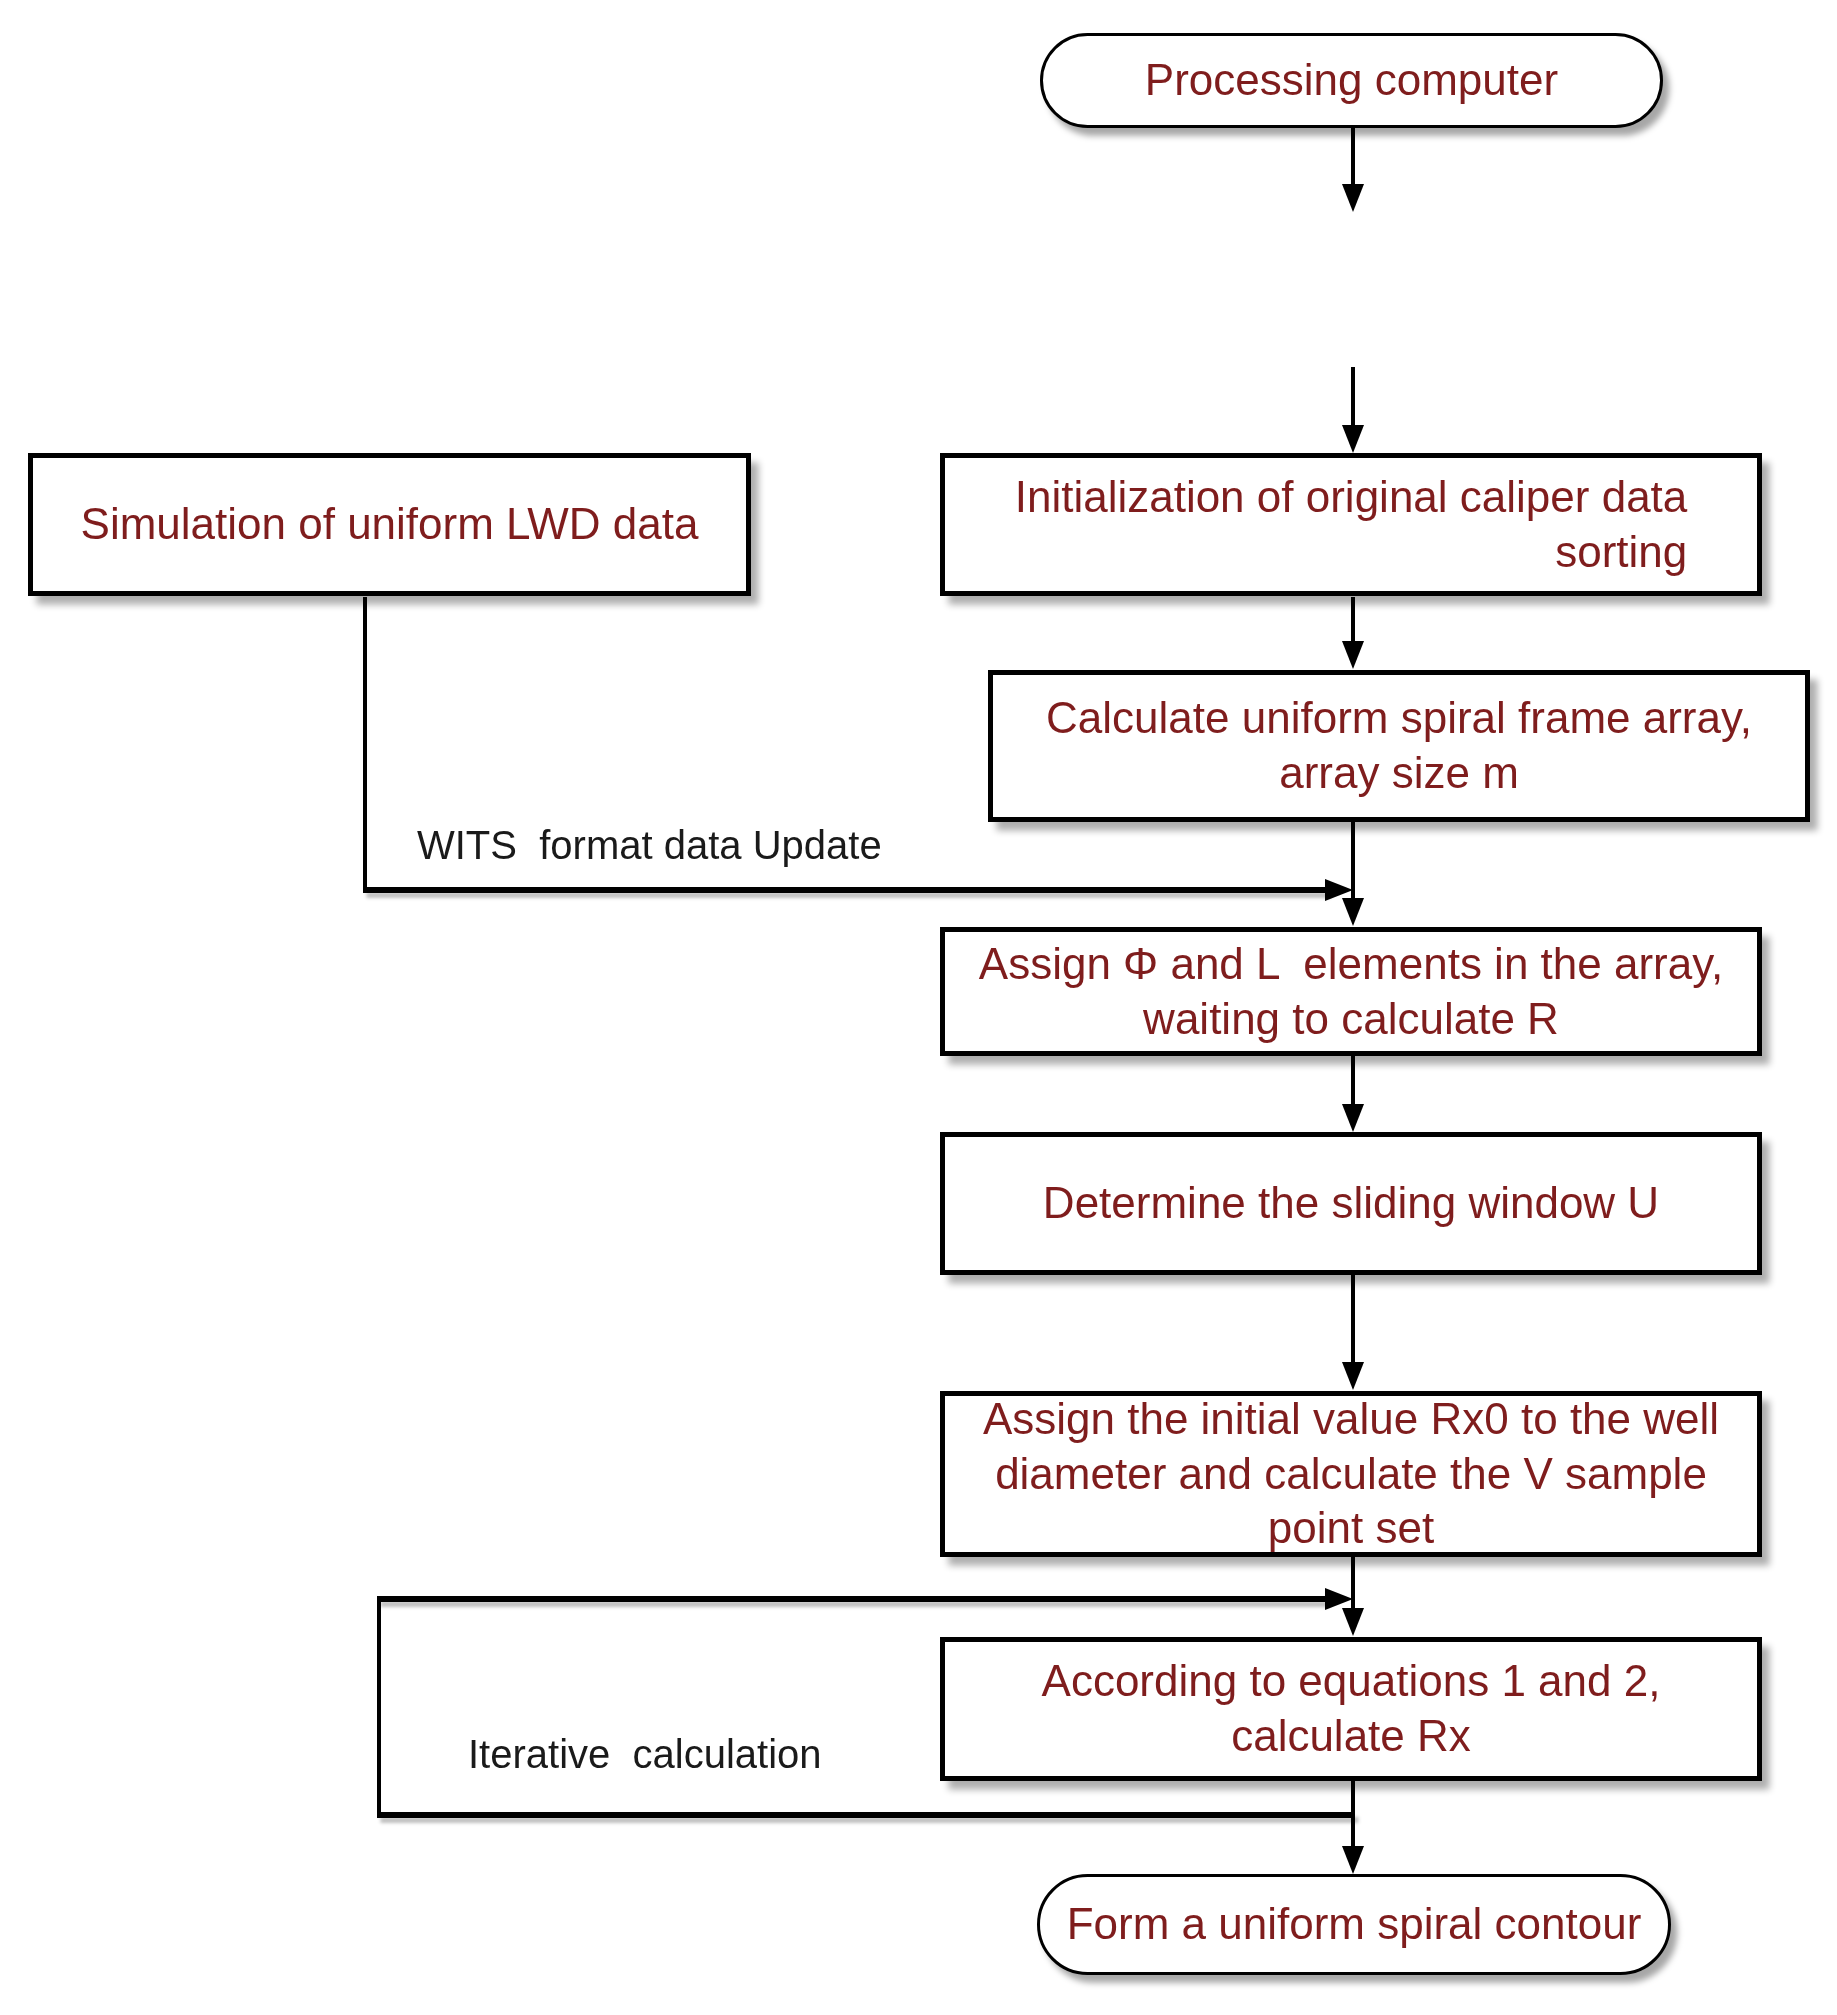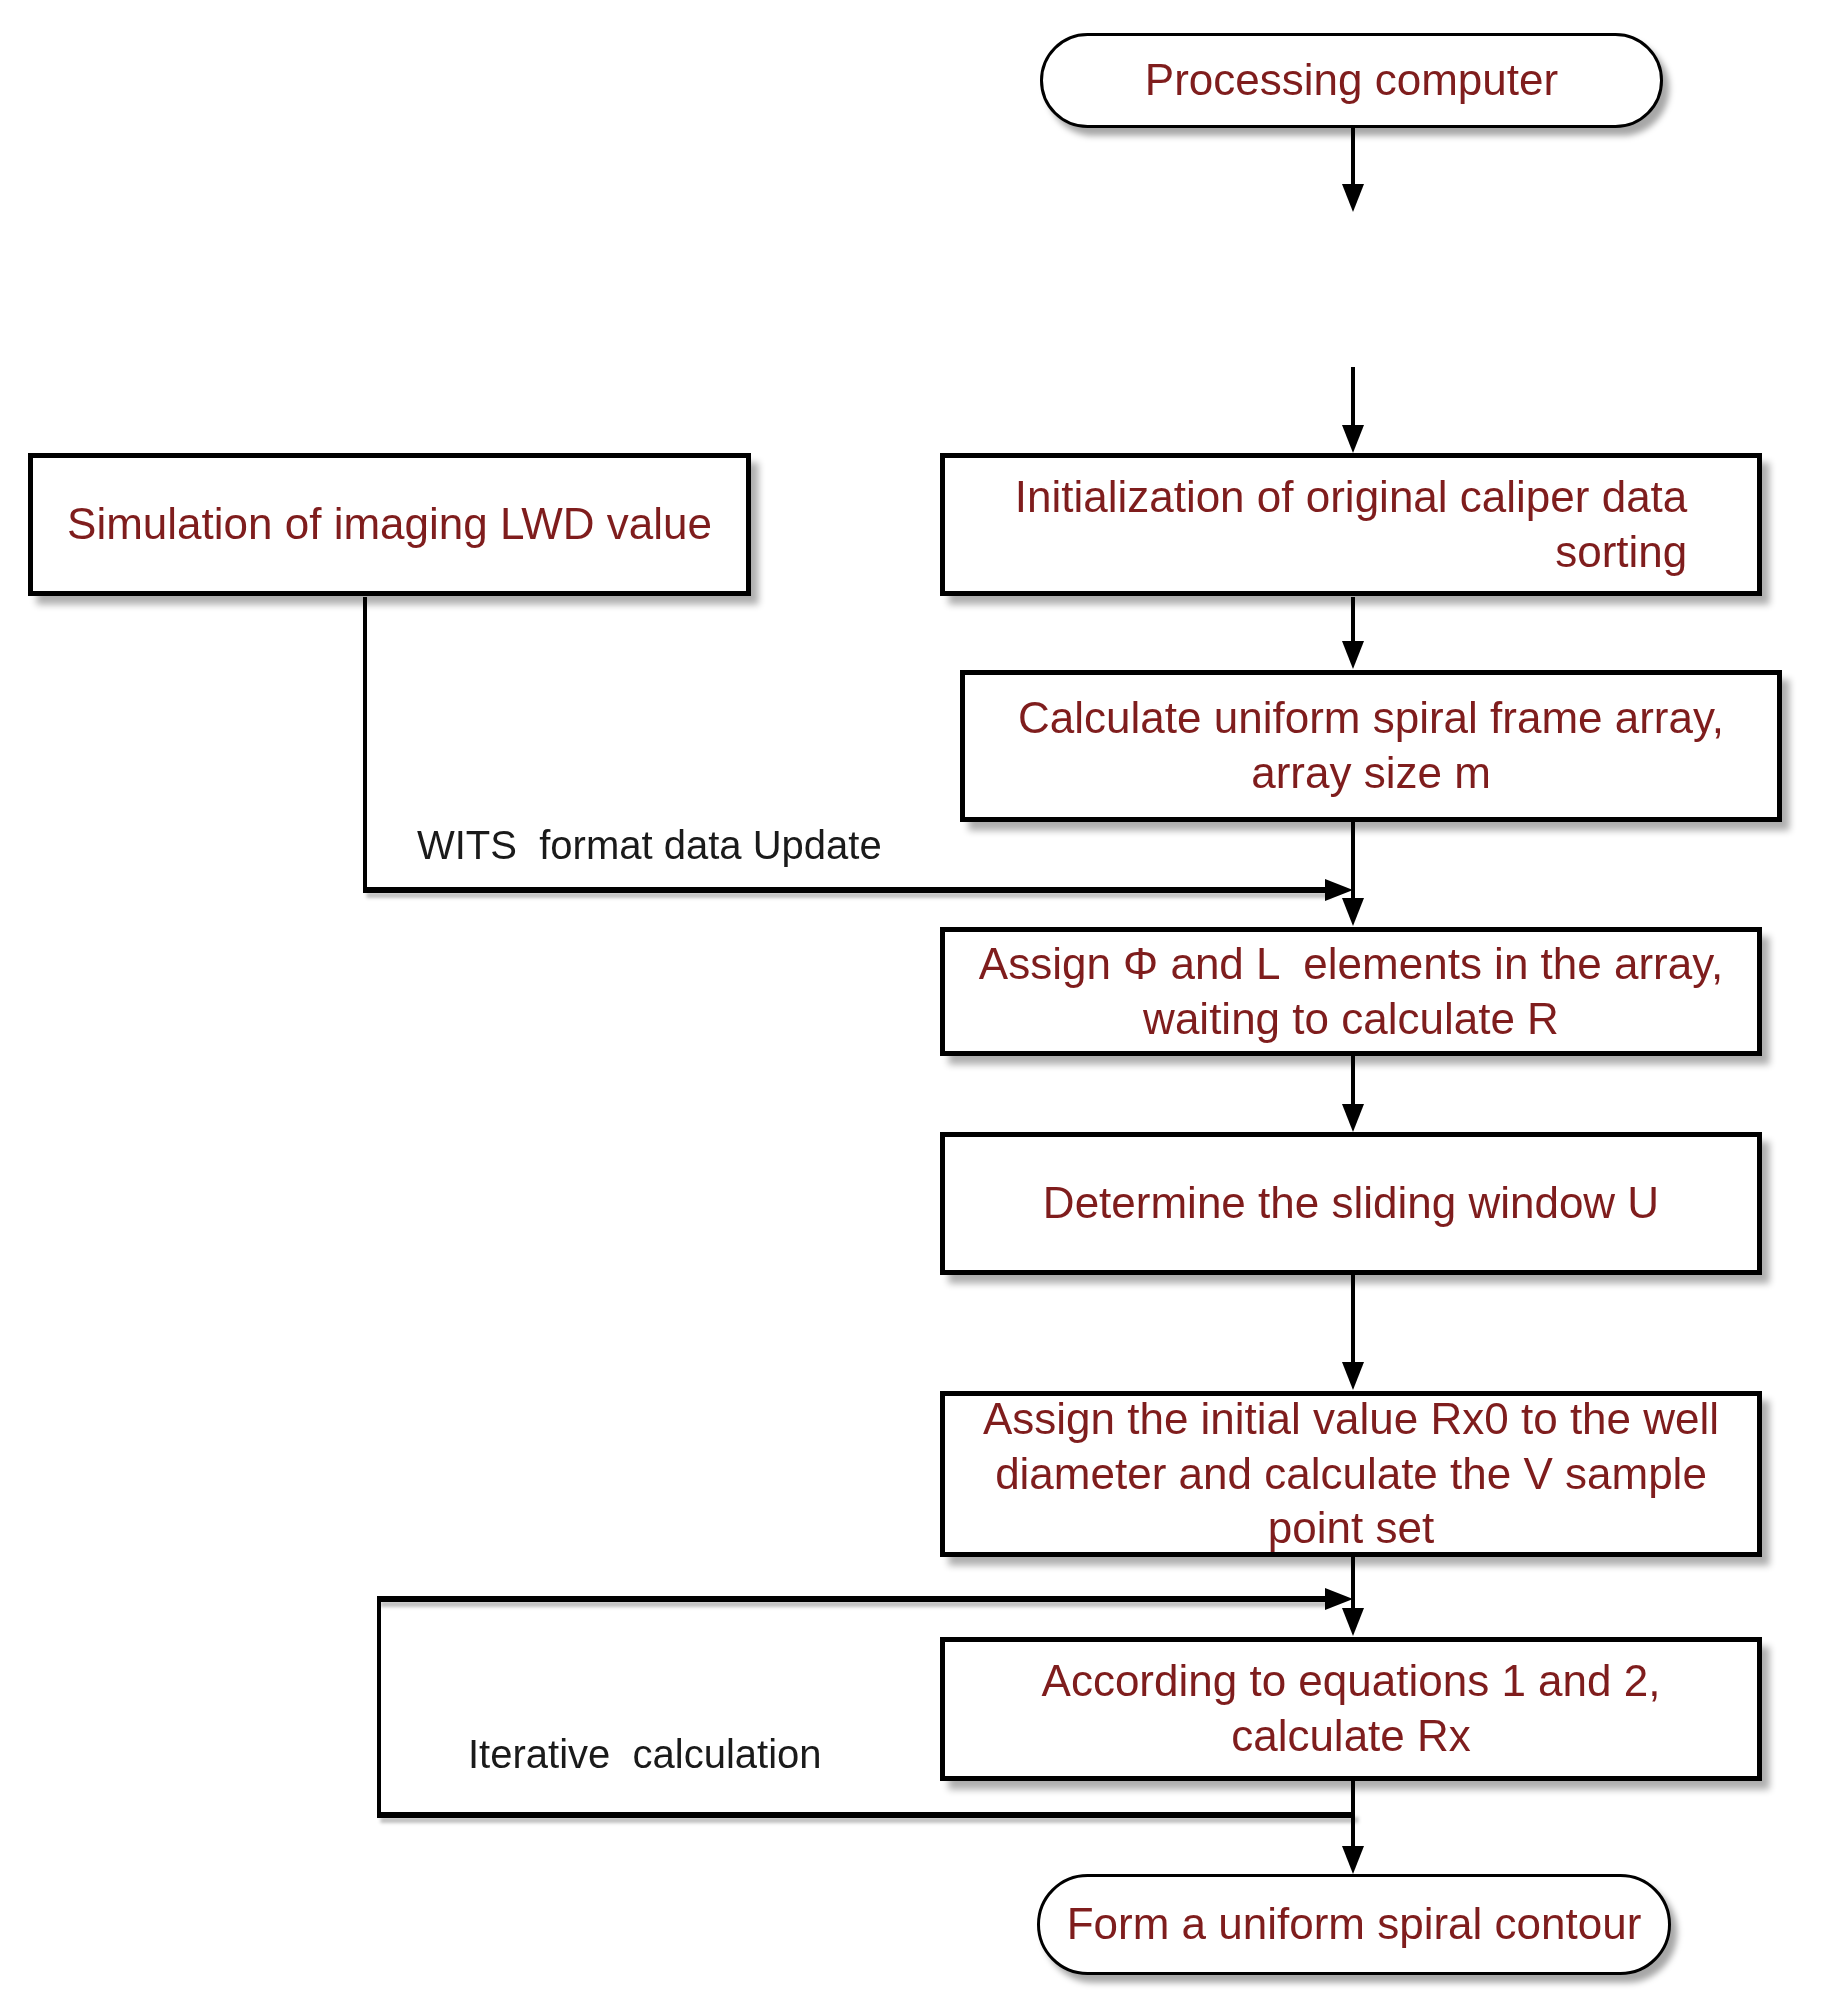--- a/index.html
+++ b/index.html
@@ -70,38 +70,38 @@
 <body>
 
 <div id="canvas">
 
   <div class="node terminator" style="left:1040px; top:33px; width:623px; height:95px;">Processing computer</div>
 
 
   <div class="node process" style="left:940px; top:453px; width:822px; height:143px;text-align:right;">Initialization of original caliper data
 sorting</div>
 
-  <div class="node process" style="left:960px; top:670px; width:822px; height:152px;">Calculate uniform spiral frame array,
+  <div class="node process" style="left:988px; top:670px; width:822px; height:152px;">Calculate uniform spiral frame array,
 array size m</div>
 
   <div class="node process" style="left:940px; top:927px; width:822px; height:129px;">Assign Φ and L  elements in the array,
 waiting to calculate R</div>
 
   <div class="node process" style="left:940px; top:1132px; width:822px; height:143px;">Determine the sliding window U</div>
 
   <div class="node process" style="left:940px; top:1391px; width:822px; height:166px;">Assign the initial value Rx0 to the well
 diameter and calculate the V sample
 point set</div>
 
   <div class="node process" style="left:940px; top:1637px; width:822px; height:144px;">According to equations 1 and 2,
 calculate Rx</div>
 
   <div class="node terminator" style="left:1037px; top:1874px; width:634px; height:101px;">Form a uniform spiral contour</div>
 
-  <div class="node process" style="left:28px; top:453px; width:723px; height:143px;">Simulation of imaging LWD value</div>
+  <div class="node process" style="left:28px; top:453px; width:723px; height:143px;">Simulation of uniform LWD data</div>
 
   <div class="vline" style="left:1351px; top:128px;  width:3.5px; height:60px;"></div>
   <div class="arrow-down" style="left:1342px; top:184px;"></div>
 
   <div class="vline" style="left:1351px; top:367px;  width:3.5px; height:61px;"></div>
   <div class="arrow-down" style="left:1342px; top:425px;"></div>
 
   <div class="vline" style="left:1351px; top:597px;  width:3.5px; height:47px;"></div>
   <div class="arrow-down" style="left:1342px; top:641px;"></div>
 

